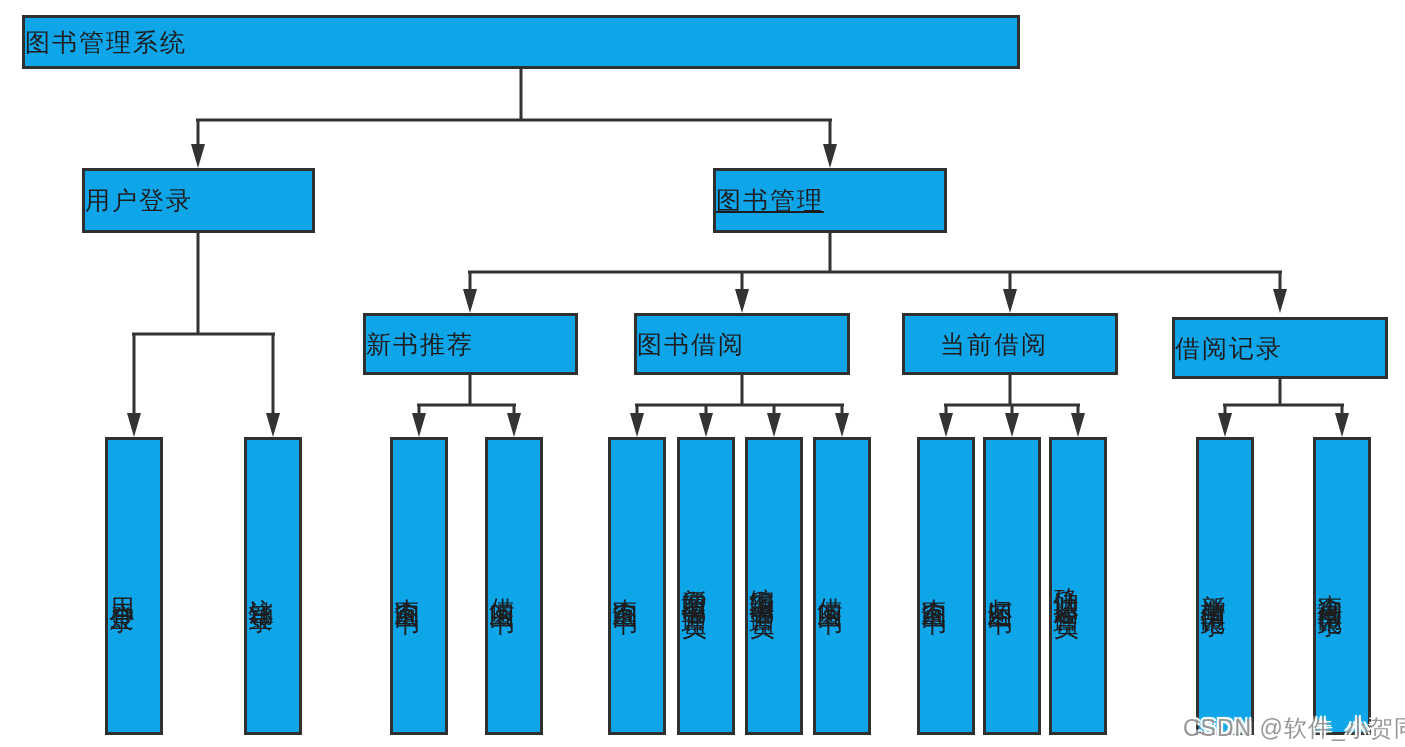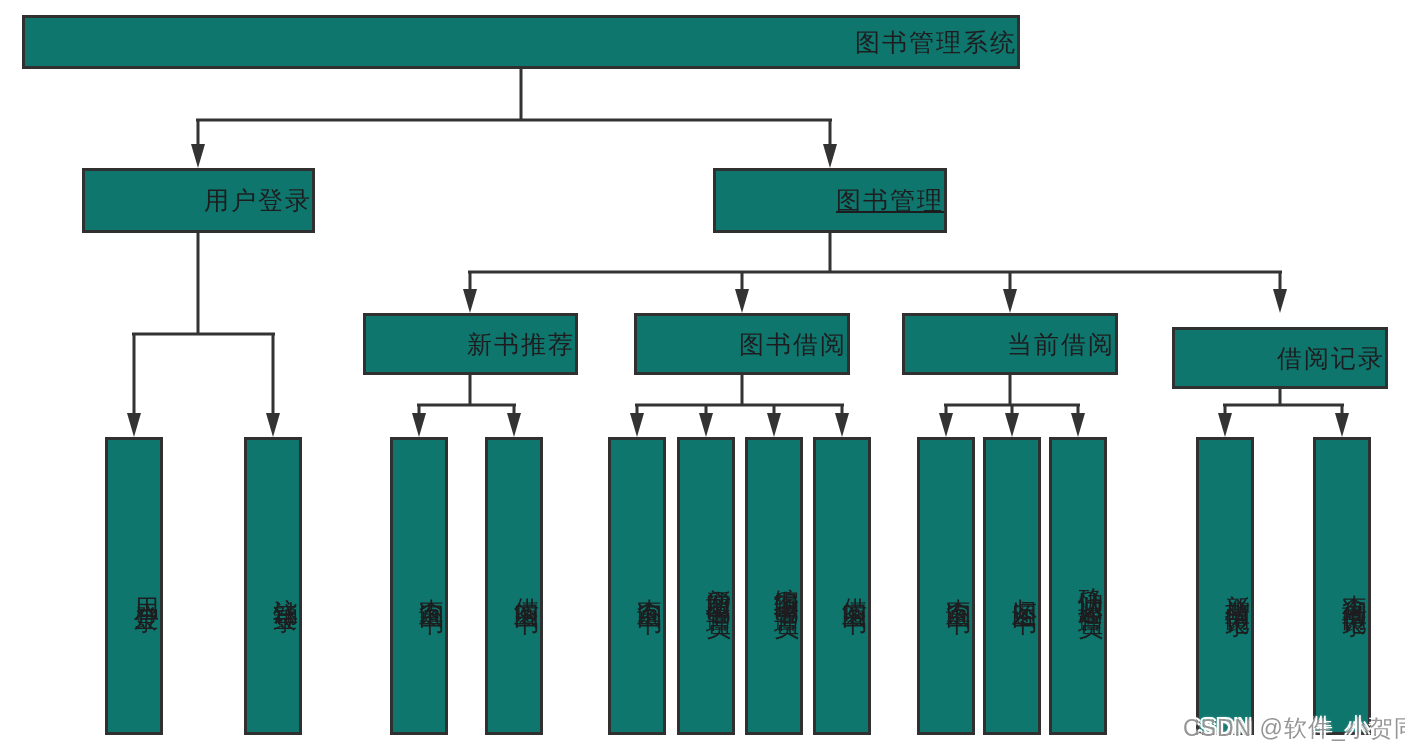--- a/index.html
+++ b/index.html
@@ -14,24 +14,24 @@
   #connector-svg {
     position: absolute;
     left: 0; top: 0;
     width: 1405px; height: 747px;
     z-index: 1;
   }
   .node {
     position: absolute;
     box-sizing: border-box;
     border: 3px solid #303030;
-    background: #0f766e;
+    background: #0ea5e9;
     display: flex;
     align-items: center;
-    justify-content: flex-end;
+    justify-content: flex-start;
     z-index: 2;
     color: #1d1d1f;
   }
   .hlabel {
     font-size: 25px;
     letter-spacing: 2px;
     white-space: nowrap;
     color: #1d1d1f;
   }
   .vbox { border-width: 3px; }
@@ -107,24 +107,24 @@
   <div class="node" style="left:713px; top:168px; width:234px; height:65px;text-decoration:underline;">
     <span class="hlabel">图书管理</span>
   </div>
 
   <div class="node" style="left:634px; top:313px; width:216px; height:62px;">
     <span class="hlabel">图书借阅</span>
   </div>
   <div class="node" style="left:363px; top:313px; width:215px; height:62px;">
     <span class="hlabel">新书推荐</span>
   </div>
-  <div class="node" style="left:902px; top:313px; width:216px; height:62px;">
+  <div class="node" style="left:902px; top:313px; width:216px; height:62px;padding-left:35px;">
     <span class="hlabel">当前借阅</span>
   </div>
-  <div class="node" style="left:1172px; top:327px; width:216px; height:62px;">
+  <div class="node" style="left:1172px; top:317px; width:216px; height:62px;">
     <span class="hlabel">借阅记录</span>
   </div>
 
   <div class="node vbox" style="left:105px; top:437px; width:58px; height:298px;">
     <span class="vtext">用户登录</span>
   </div>
   <div class="node vbox" style="left:244px; top:437px; width:58px; height:298px;">
     <span class="vtext">注销登录</span>
   </div>
 

